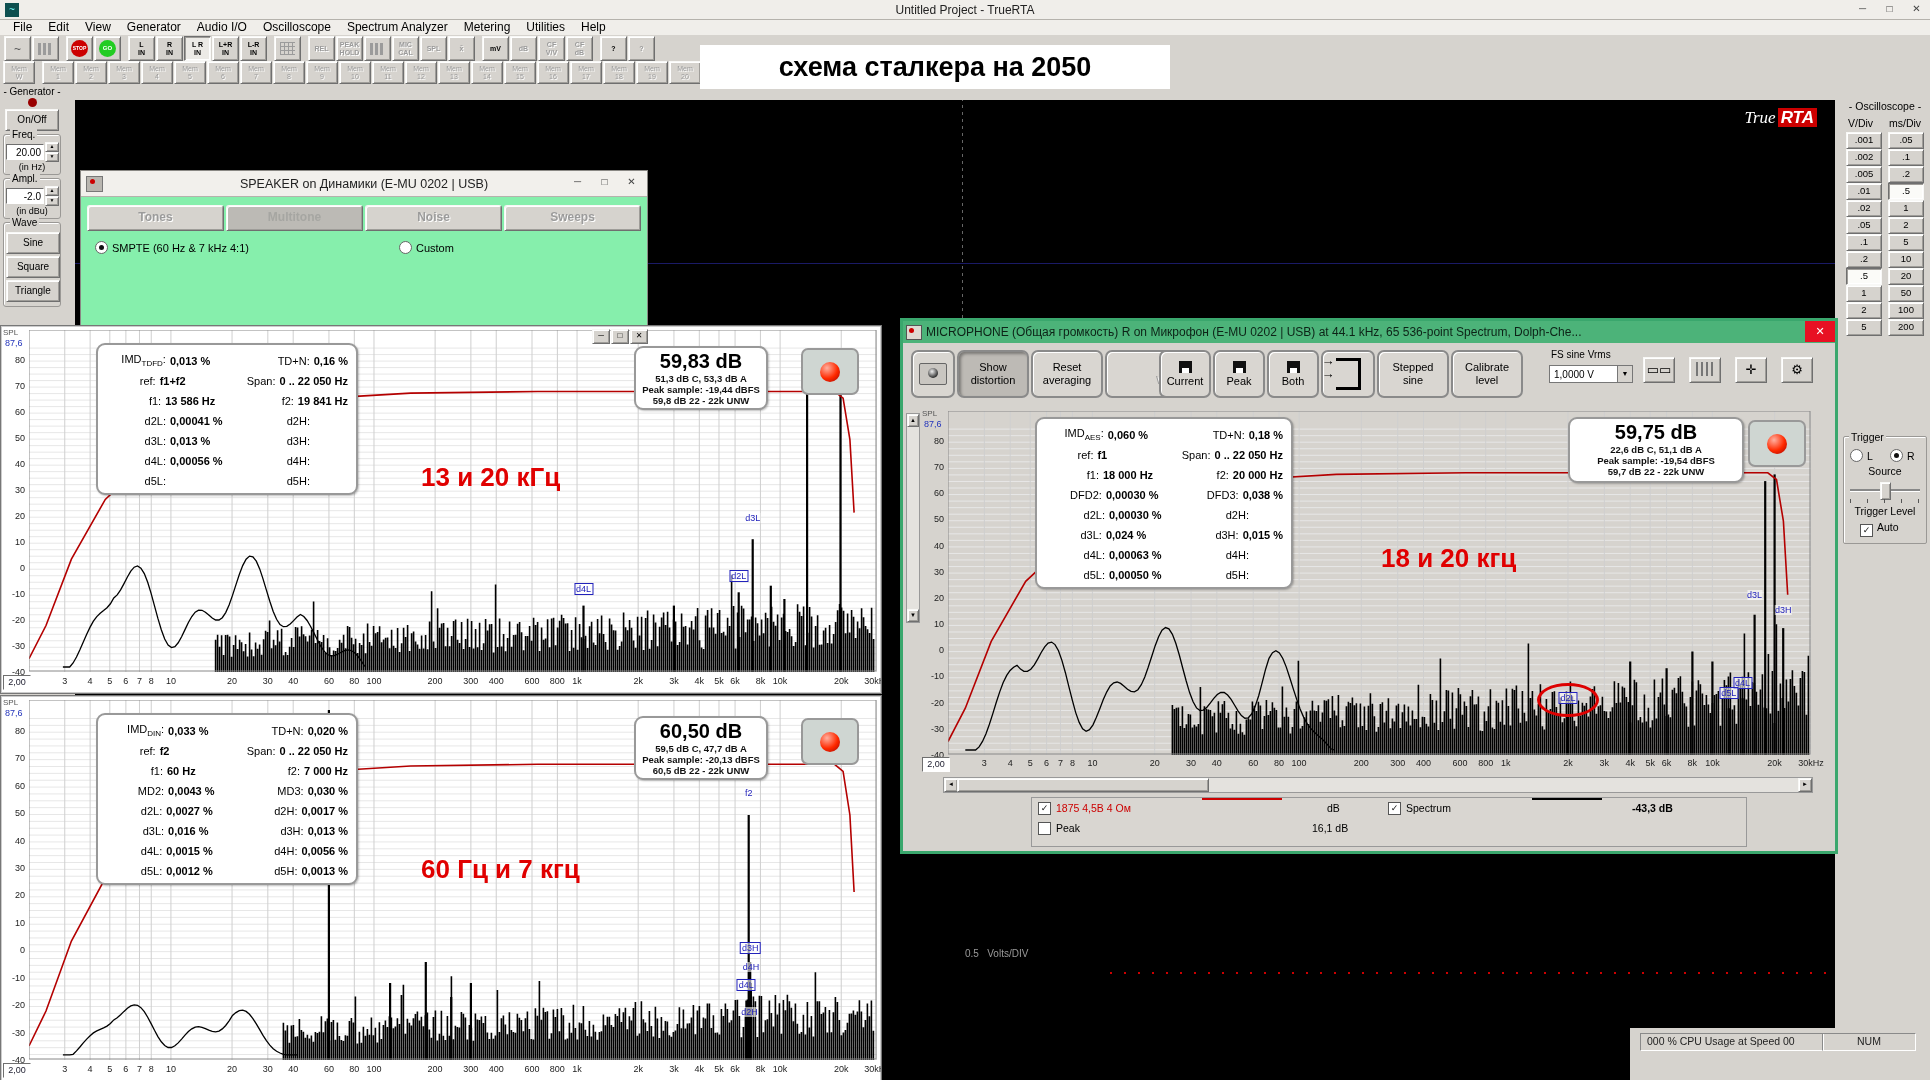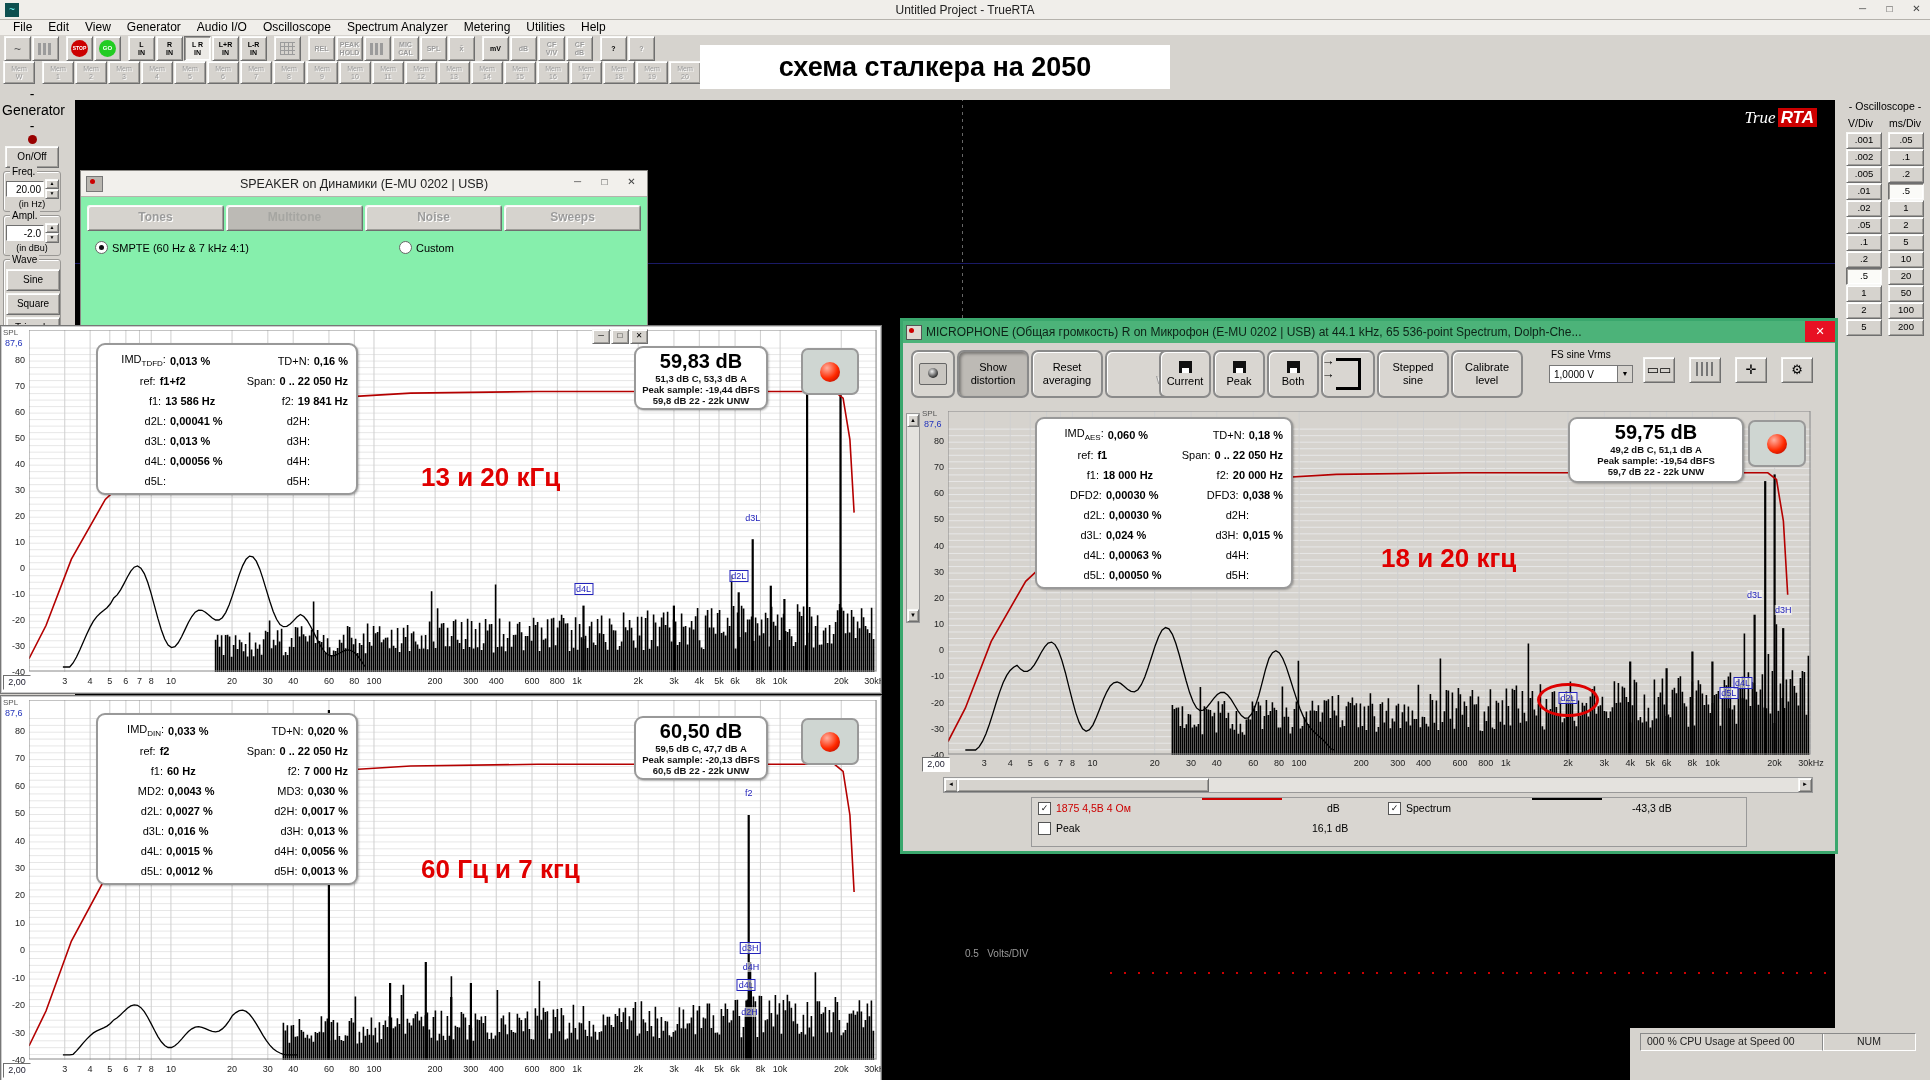--- a/index.html
+++ b/index.html
@@ -40,21 +40,21 @@
      linear-gradient(to top,#9b9b9b 0,#9b9b9b 100%) ;-webkit-mask:none;
      background:repeating-linear-gradient(90deg,#9b9b9b 0 3px,transparent 3px 5px);}
   #memrow{left:3px;top:61px;display:flex;}
   .membtn{width:30px;height:21px;margin-right:1px;font-size:7px;line-height:8px;color:#9b9b9b;
           text-shadow:1px 1px 0 #fff;display:flex;flex-direction:column;align-items:center;justify-content:center;}
   
   #heading{left:700px;top:45px;width:470px;height:44px;background:#fff;display:flex;
            align-items:center;justify-content:center;font-size:27px;font-weight:bold;z-index:6;}
   
   #genpanel{left:2px;top:86px;width:60px;height:244px;font-size:10px;}
-  #genpanel .ptitle{text-align:center;font-size:14px;}
+  #genpanel .ptitle{text-align:center;font-size:10px;}
   .reddot{width:9px;height:9px;border-radius:50%;background:#990000;margin:1px auto;}
   .gbtn{width:52px;height:20px;margin:2px auto;font-size:10px;text-align:center;line-height:19px;}
   .group{border:1px solid #9a9895;border-radius:3px;margin:3px 1px;position:relative;padding:7px 2px 2px 2px;
          box-shadow:inset 1px 1px 0 #fff;}
   .group>.glabel{position:absolute;top:-6px;left:6px;background:#d6d3ce;padding:0 2px;font-size:10px;}
   .spinrow{display:flex;align-items:center;}
   .spinval{width:32px;height:14px;background:#fff;border:1px solid;border-color:#6f6f6f #fff #fff #6f6f6f;
            font-size:10px;text-align:right;padding:0 2px;font-family:"Liberation Sans",sans-serif;}
   .spinbtns{display:flex;flex-direction:column;margin-left:1px;}
   .spinbtns div{width:12px;height:8px;font-size:5px;line-height:7px;text-align:center;}
@@ -1109,21 +1109,21 @@
           </div>
           <div class="imd-row">
             <span class="imd-l1">d5L:</span>
             <span class="imd-v1">0,00050 %</span>
             <span class="imd-l2">d5H:</span>
             <span class="imd-v2"></span>
           </div>
         </div>
         <div class="readout" style="position: absolute; left: 665px; top: 12px; width: 172px; height: 60px;">
           <div class="main">59,75 dB</div>
-          <div class="sub">49,2 dB C, 51,1 dB A</div>
+          <div class="sub">22,6 dB C, 51,1 dB A</div>
           <div class="sub">Peak sample: -19,54 dBFS</div>
           <div class="sub">59,7 dB 22 - 22k UNW</div>
         </div>
         <div class="recbtn" style="position: absolute; left: 845px; top: 15px;">
           <div class="dot"></div>
         </div>
         <div class="annot" style="position: absolute; left: 478px; top: 138px;">18 и 20 кгц</div>
         <div class="vscroll" style="position: absolute; left: 3px; top: 8px; width: 12px; height: 208px;">
           <div class="a btn3d" style="position: absolute; left: 0px; top: 0px;">▲</div>
           <div class="a btn3d" style="position: absolute; left: 0px; top: 195px;">▼</div>
@@ -1135,21 +1135,21 @@
         </div>
         <div id="mic-legend" style="position: absolute; left: 128px; top: 392px; width: 714px; height: 48px;">
           <div class="leg-row">
             <span class="cb" style="position: absolute; left: 6px; top: 4px;">✓</span>
             <span class="leg-red" style="position: absolute; left: 24px; top: 4px;">1875 4,5В 4 Ом</span>
             <span class="linesample" style="position: absolute; left: 170px; top: 0px; width: 80px; background: rgb(204, 0, 0);"></span>
             <span style="position: absolute; left: 295px; top: 4px;">dB</span>
             <span class="cb" style="position: absolute; left: 356px; top: 4px;">✓</span>
             <span style="position: absolute; left: 374px; top: 4px;">Spectrum</span>
             <span class="linesample" style="position: absolute; left: 500px; top: 0px; width: 70px; background: rgb(0, 0, 0);"></span>
-            <span style="position: absolute; left: 600px; top: 4px;">-43,3 dB</span>
+            <span style="position: absolute; left: 600px; top: 4px; font-weight: bold;">-43,3 dB</span>
           </div>
           <div class="leg-row">
             <span class="cb" style="position: absolute; left: 6px; top: 4px;"></span>
             <span style="position: absolute; left: 24px; top: 4px;">Peak</span>
             <span style="position: absolute; left: 280px; top: 4px;">16,1 dB</span>
           </div>
         </div>
       </div>
   </div>
 
@@ -1176,20 +1176,38 @@
         <div class="obtn btn3d pressed sel" style="position: absolute; left: 46px; top: 83px; width: 34px; height: 15px;">.5</div>
         <div class="obtn btn3d" style="position: absolute; left: 46px; top: 100px; width: 34px; height: 15px;">1</div>
         <div class="obtn btn3d" style="position: absolute; left: 46px; top: 117px; width: 34px; height: 15px;">2</div>
         <div class="obtn btn3d" style="position: absolute; left: 46px; top: 134px; width: 34px; height: 15px;">5</div>
         <div class="obtn btn3d" style="position: absolute; left: 46px; top: 151px; width: 34px; height: 15px;">10</div>
         <div class="obtn btn3d" style="position: absolute; left: 46px; top: 168px; width: 34px; height: 15px;">20</div>
         <div class="obtn btn3d" style="position: absolute; left: 46px; top: 185px; width: 34px; height: 15px;">50</div>
         <div class="obtn btn3d" style="position: absolute; left: 46px; top: 202px; width: 34px; height: 15px;">100</div>
         <div class="obtn btn3d" style="position: absolute; left: 46px; top: 219px; width: 34px; height: 15px;">200</div>
       </div>
+    <div id="triggerbox">
+      <div class="glabel">Trigger</div>
+      <div style="position:absolute;left:6px;top:12px;">
+        <span class="radio" id="trig-l"></span><span>L</span>
+      </div>
+      <div style="position:absolute;left:46px;top:12px;">
+        <span class="radio sel" id="trig-r"></span><span>R</span>
+      </div>
+      <div style="position:absolute;left:0;top:28px;width:82px;text-align:center;">Source</div>
+      <div class="slider">
+          <div class="thumb btn3d"></div>
+        </div>
+      <div class="sliderticks"></div>
+      <div style="position:absolute;left:0;top:68px;width:82px;text-align:center;">Trigger Level</div>
+      <div style="position:absolute;left:16px;top:84px;">
+        <span class="cb" style="position:static;display:inline-block;vertical-align:-2px;margin-right:4px;" id="autocb">✓</span><span>Auto</span>
+      </div>
+    </div>
   </div>
 
   <div id="statusstrip" class="abs">
     <div class="statusbox" style="left:10px;width:170px;">000 % CPU Usage at Speed 00</div>
     <div class="statusbox" style="left:192px;width:80px;text-align:center;">NUM</div>
   </div>
 
 </div>
 
 </body></html>

